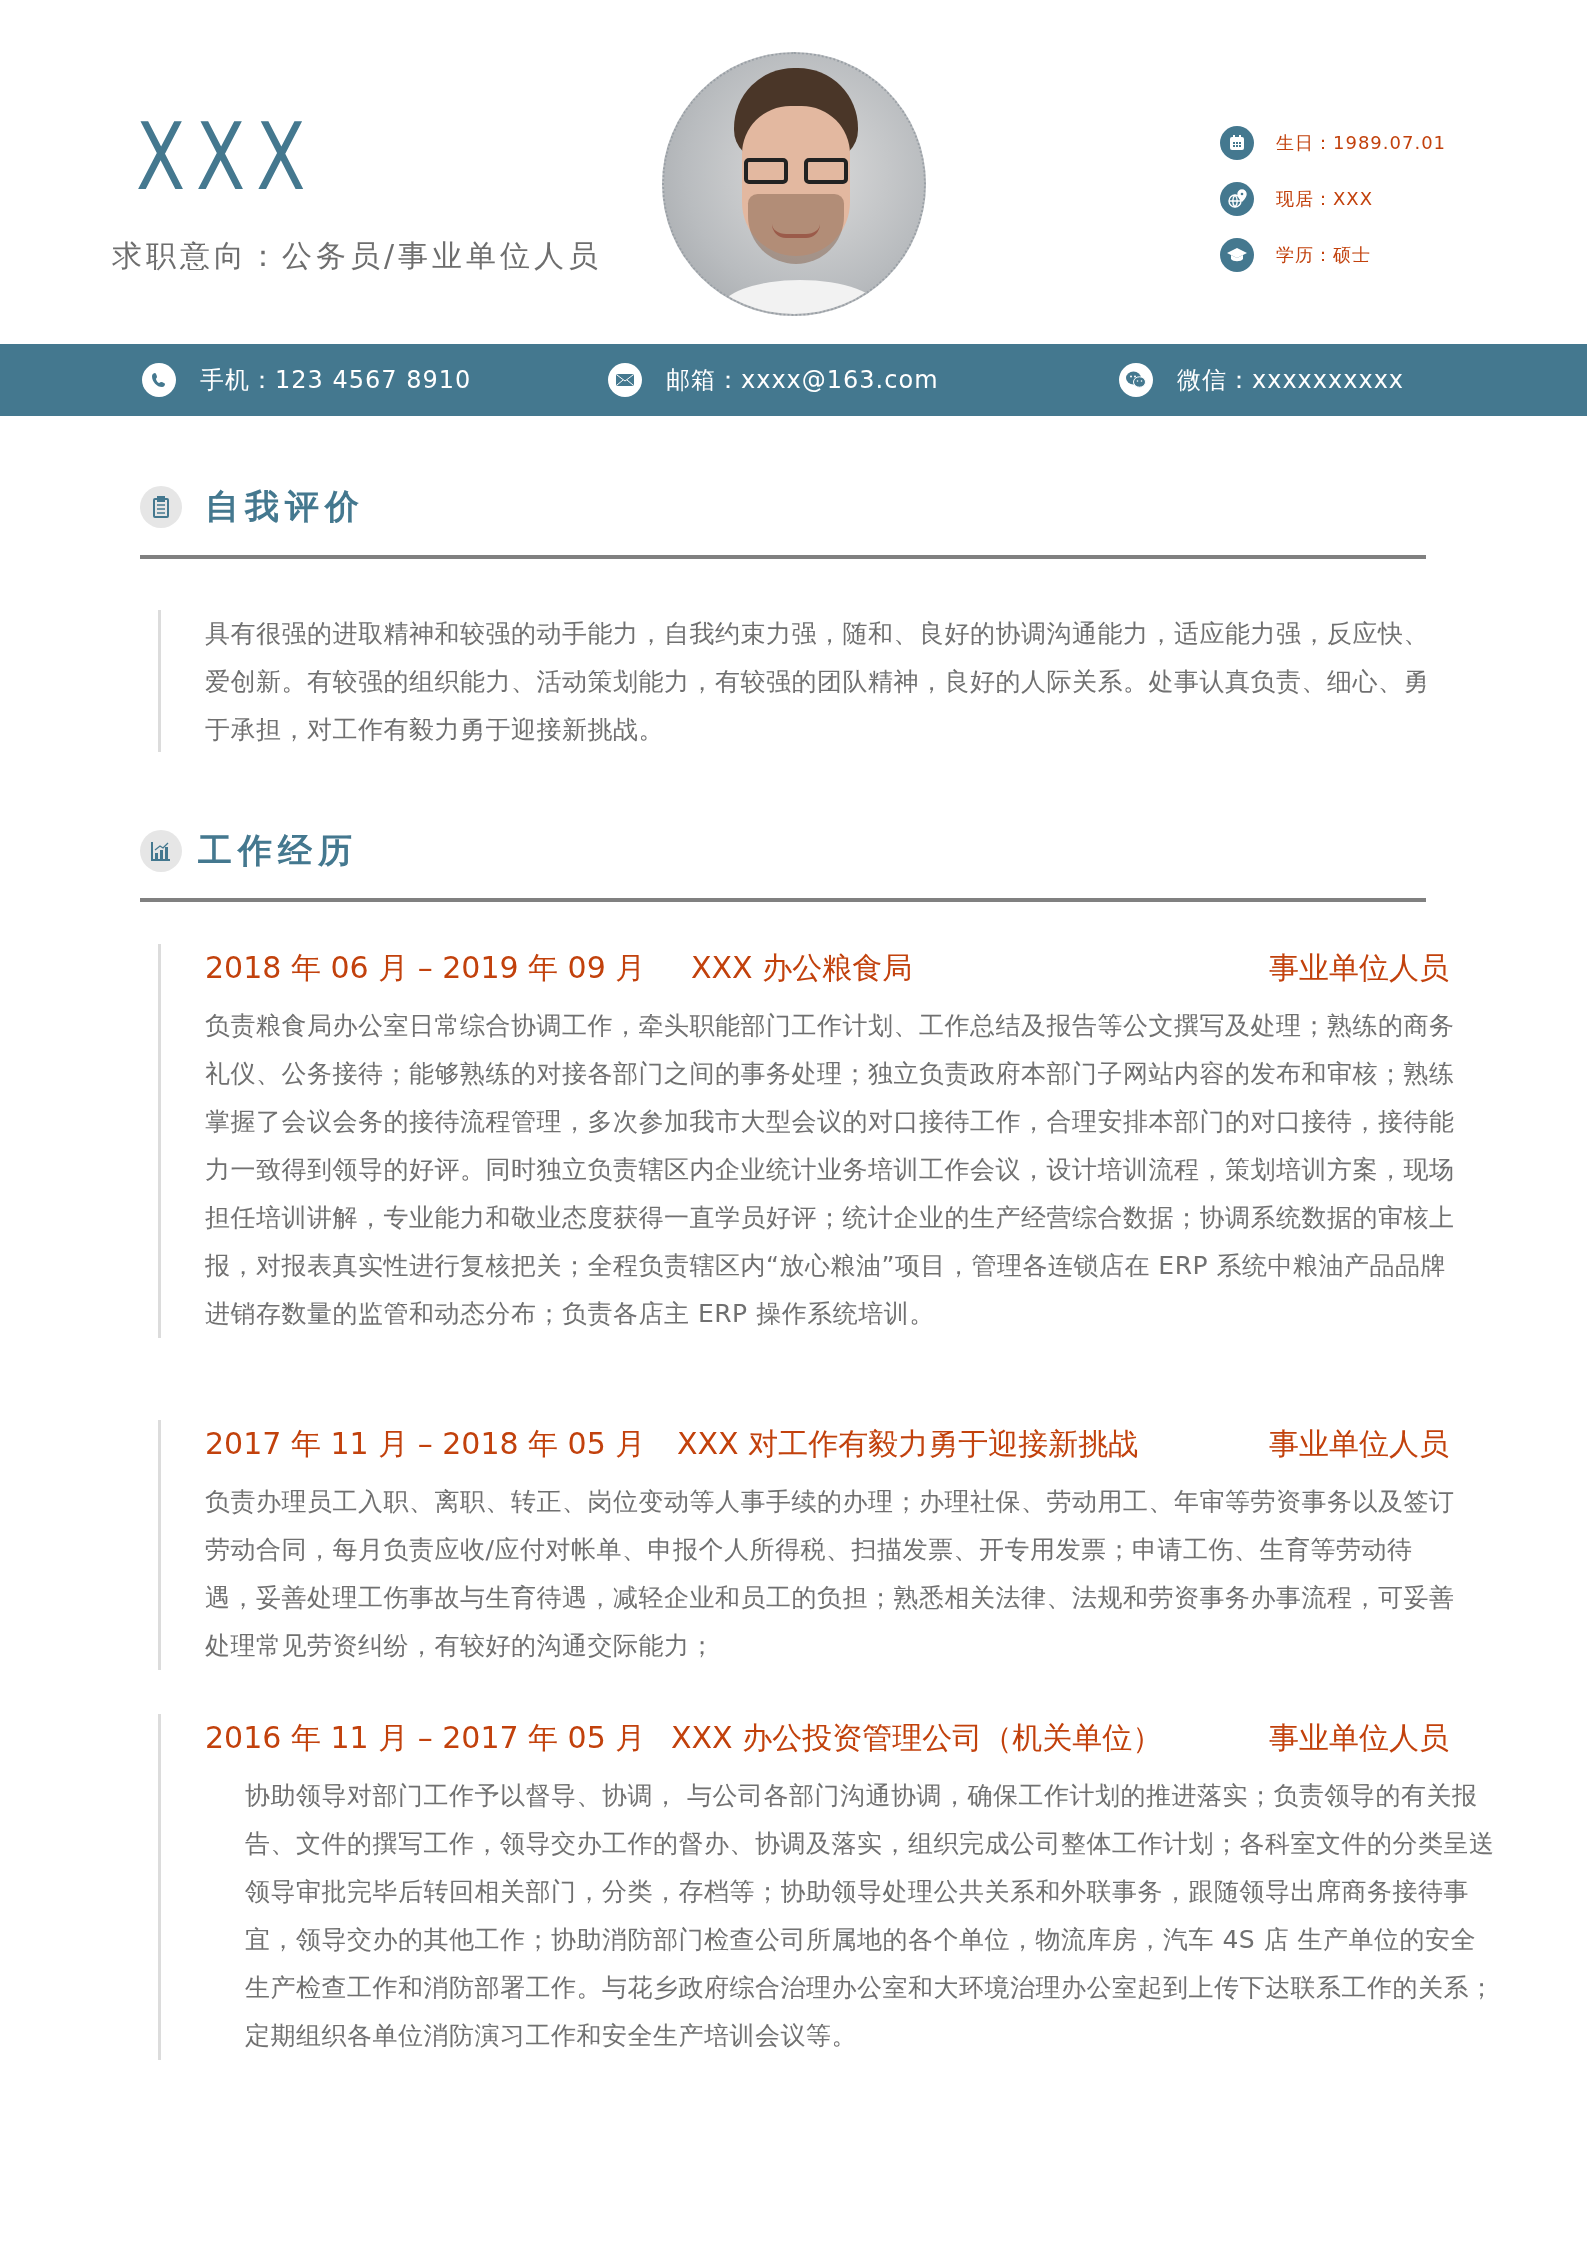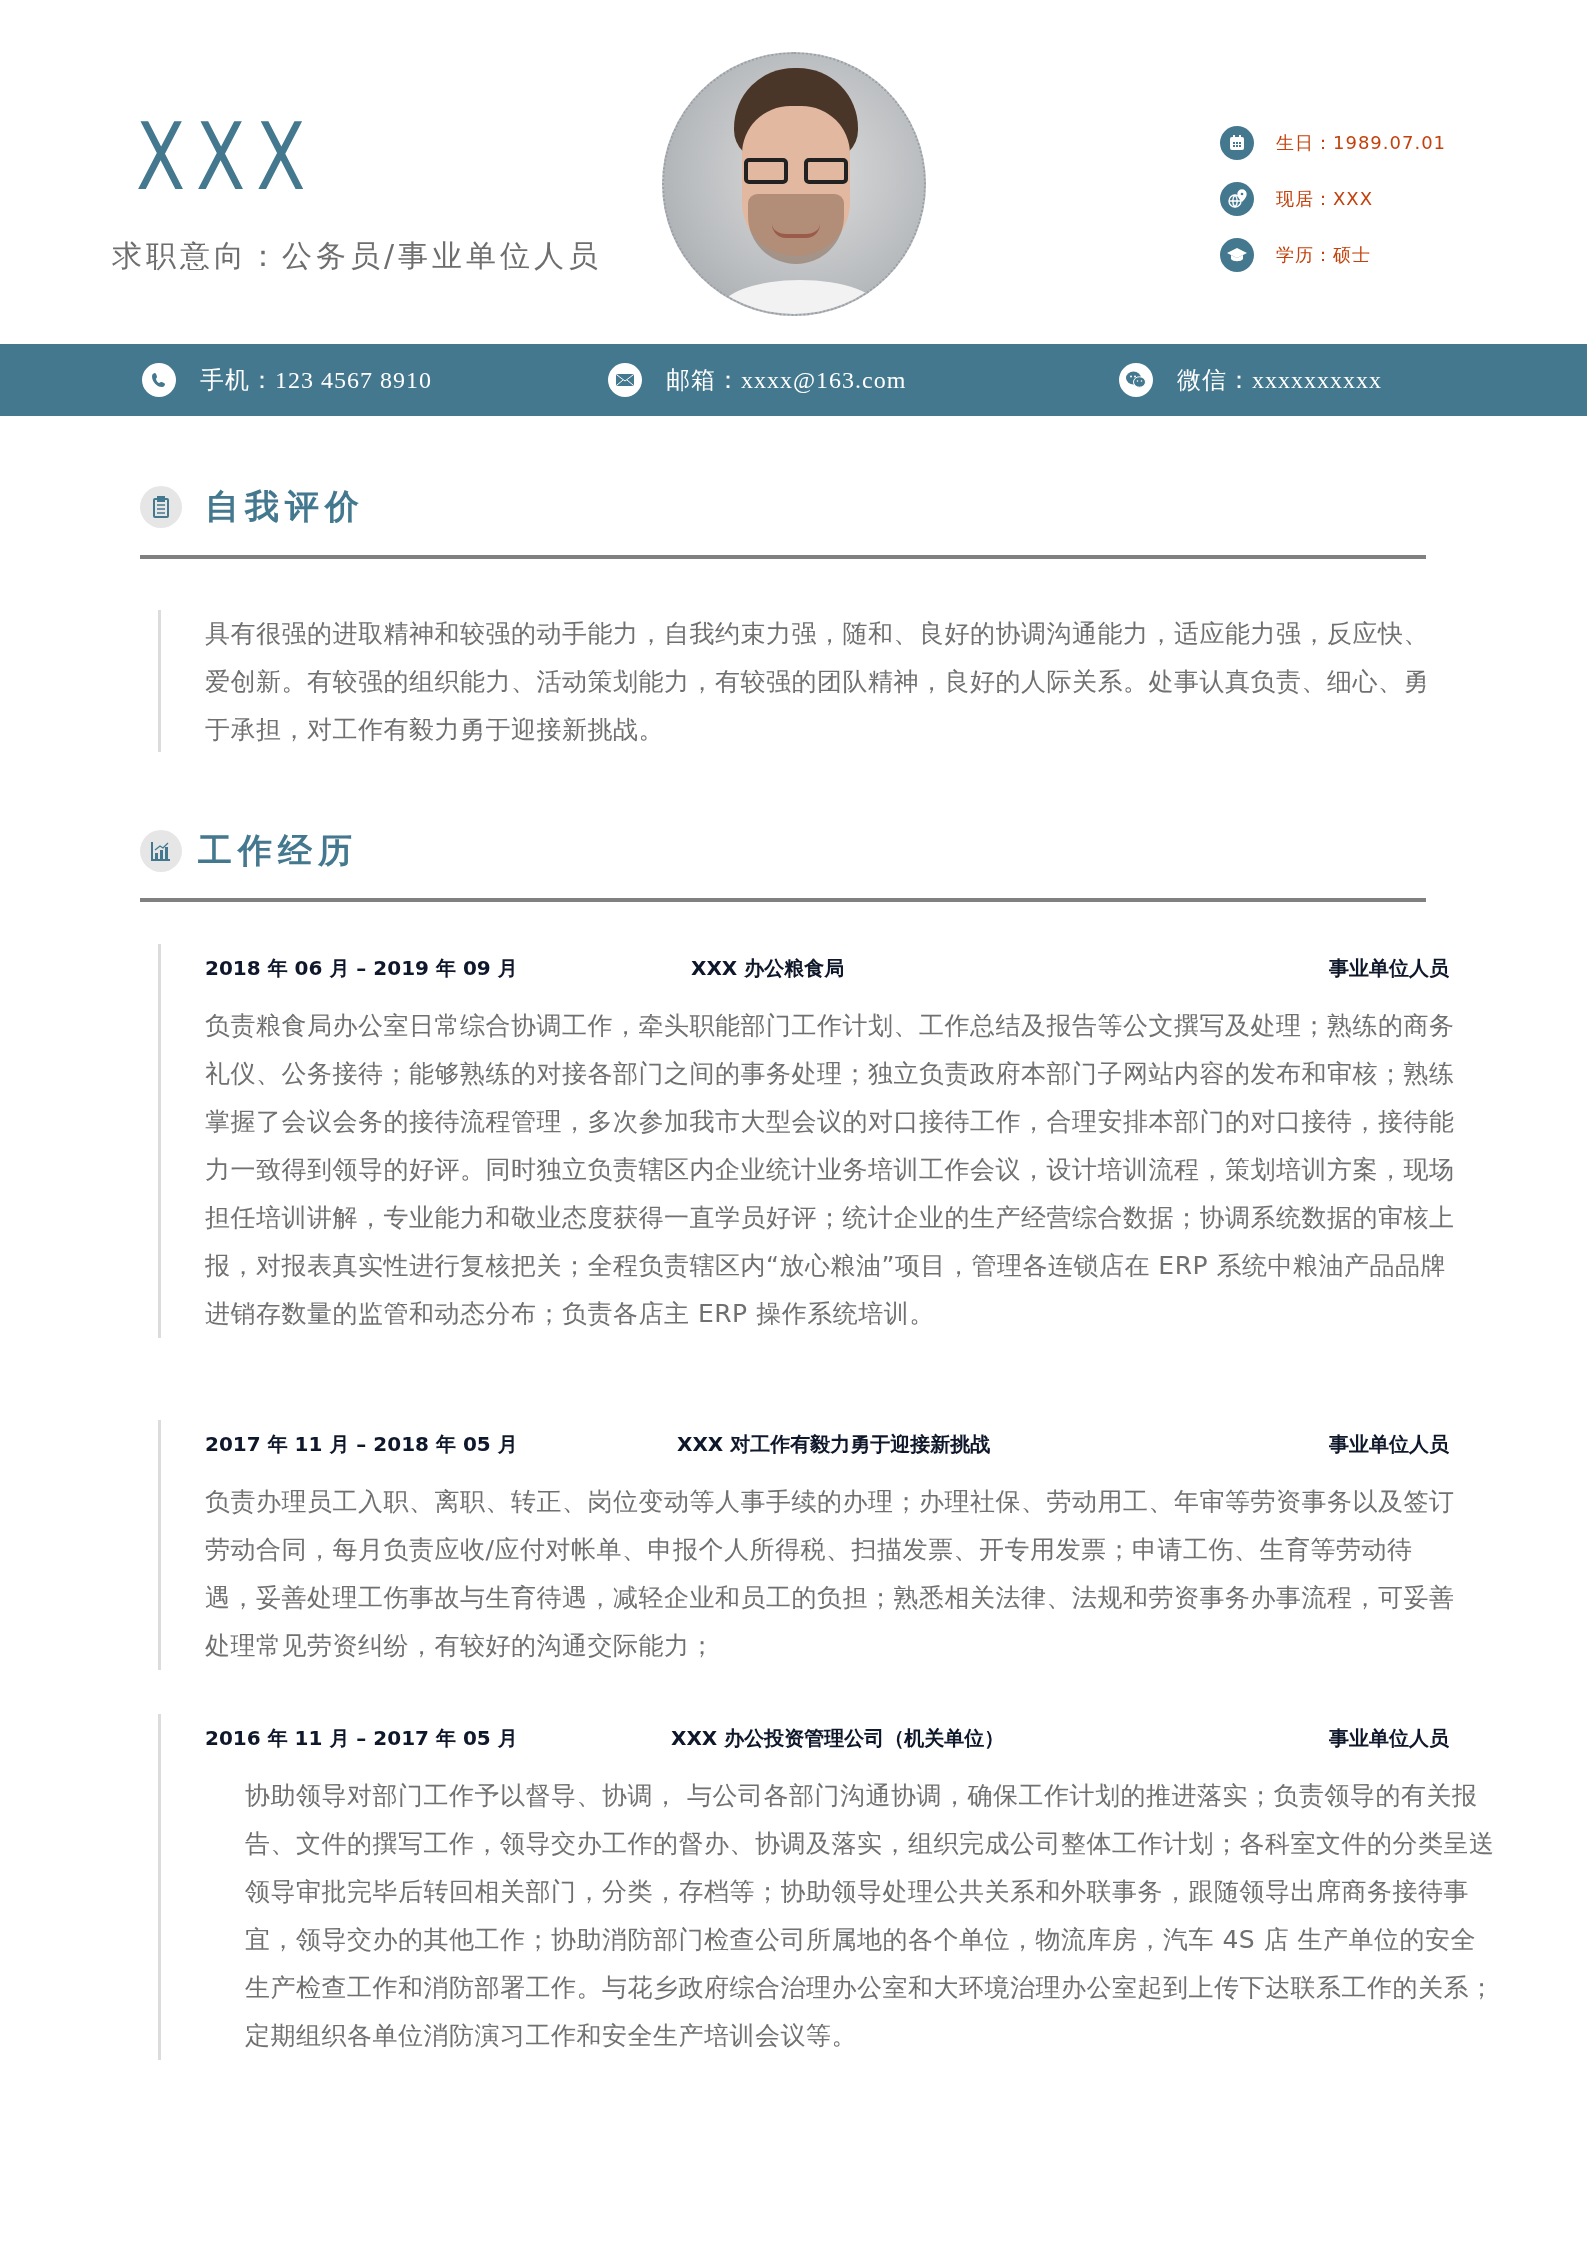--- a/index.html
+++ b/index.html
@@ -22,32 +22,32 @@
 
   .info { position: absolute; left: 1220px; top: 116px; }
   .info-row { display: flex; align-items: center; height: 54px; margin-bottom: 2px; }
   .info-icon { width: 34px; height: 34px; border-radius: 50%; background: #44788f; display: flex; align-items: center; justify-content: center; margin-right: 22px; }
   .info-text { font-size: 18px; color: #c2410c; letter-spacing: 1px; }
 
   
   .contact-bar { position: absolute; left: 0; top: 344px; width: 1587px; height: 72px; background: #44788f; }
   .contact { position: absolute; top: 0; height: 72px; display: flex; align-items: center; }
   .contact-icon { width: 34px; height: 34px; border-radius: 50%; background: #ffffff; display: flex; align-items: center; justify-content: center; margin-right: 24px; }
-  .contact-text { color: #ffffff; font-size: 24px; letter-spacing: 1px; font-family: Liberation Serif, serif; }
+  .contact-text { color: #ffffff; font-size: 24px; letter-spacing: 1px; }
 
   
   .section-head { position: absolute; left: 140px; display: flex; align-items: center; }
   .sec-icon { width: 42px; height: 42px; border-radius: 50%; background: #e6e6e6; display: flex; align-items: center; justify-content: center; margin-right: 16px; }
   .sec-title { font-size: 34px; color: #44788f; font-weight: bold; letter-spacing: 6px; }
   .sec-rule { position: absolute; left: 140px; width: 1286px; height: 4px; background: #808080; }
 
   .block { position: absolute; left: 158px; border-left: 3px solid #dcdcdc; padding-left: 44px; }
   .para { font-size: 25px; line-height: 48px; color: #707070; width: 1256px; letter-spacing: 0.5px; }
 
-  .job-head { display: flex; align-items: center; height: 48px; font-size: 20px; color: #0f172a; font-weight: bold; position: relative; width: 1240px; }
+  .job-head { display: flex; align-items: center; height: 48px; font-size: 30px; color: #c2410c; font-weight: normal; position: relative; width: 1240px; }
   .job-date { position: absolute; left: 0; }
   .job-org { position: absolute; }
   .job-role { position: absolute; right: 0; }
 </style>
 </head>
 <body>
 
 <div class="name">XXX</div>
 <div class="intent">求职意向：公务员/事业单位人员</div>
 

